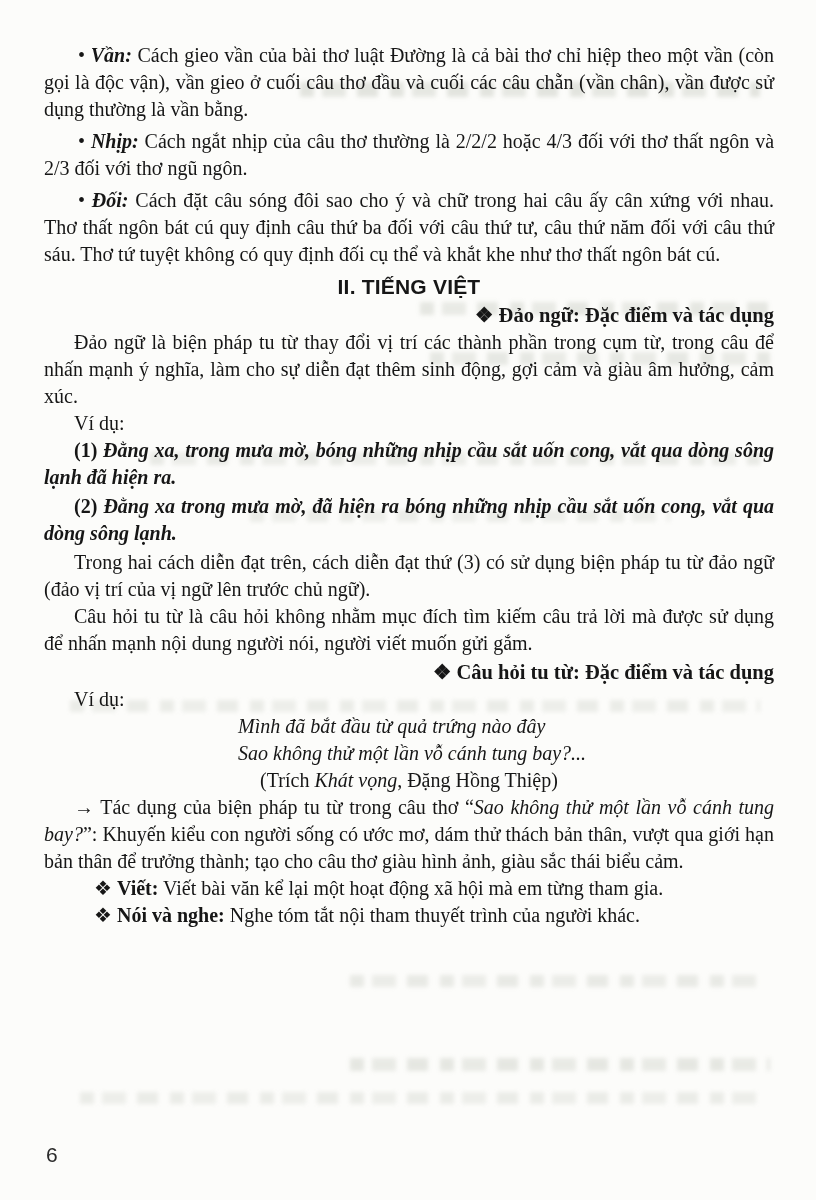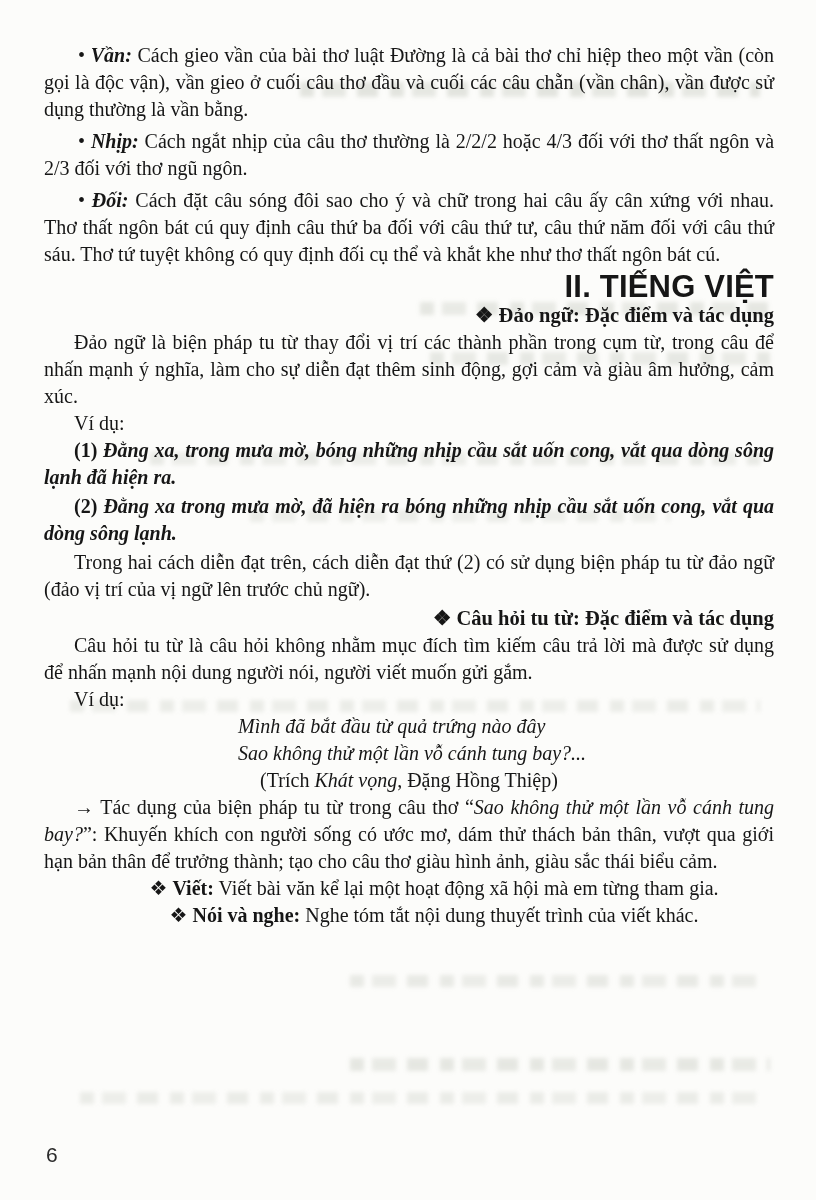--- a/index.html
+++ b/index.html
@@ -17,35 +17,35 @@
   .para,.line{
     font-size:20px;line-height:27px;margin:0;text-align:justify;
   }
   .bullet-para{text-indent:34px;margin-bottom:5px;}
   .indent{text-indent:30px;}
   .bi{font-weight:bold;font-style:italic;}
   .b{font-weight:bold;}
   .it{font-style:italic;}
   .h-main{
     font-family:"Liberation Sans","DejaVu Sans",sans-serif;
-    font-weight:700;font-size:31px;line-height:27px;
-    margin:2px 0 2px;text-align:right;letter-spacing:.2px;
+    font-weight:700;font-size:21px;line-height:27px;
+    margin:2px 0 2px;text-align:center;letter-spacing:.2px;
   }
   .h2m{margin:2px 0 2px;}
   .h3m{margin:4px 0 2px;}
   .sub{
     font-weight:700;font-size:20.5px;line-height:27px;
     text-indent:50px;text-align:right;margin:2px 0 0;
   }
   .ex{margin-bottom:2px;font-weight:bold;}
   .num{font-style:normal;}
   .poem{margin-left:194px;font-style:italic;}
   .poem .line{text-align:left;}
   .citation{text-align:center;}
-  .lv-item{text-indent:50px;text-align:center;}
+  .lv-item{text-indent:50px;text-align:left;}
   .page-num{
     position:absolute;left:46px;top:1143px;z-index:2;
     font-family:"Liberation Sans","DejaVu Sans",sans-serif;
     font-size:21px;color:#2a2a2a;
   }
   .ghost{
     position:absolute;z-index:1;opacity:.45;filter:blur(2px);
     background-image:repeating-linear-gradient(90deg,
       #c4c8be 0 14px, transparent 14px 22px,
       #cdd0c7 22px 46px, transparent 46px 57px,
@@ -87,44 +87,44 @@
   <p class="para indent">Đảo ngữ là biện pháp tu từ thay đổi vị trí các thành phần trong cụm từ, trong câu để nhấn mạnh ý nghĩa, làm cho sự diễn đạt thêm sinh động, gợi cảm và giàu âm hưởng, cảm xúc.</p>
 
   <p class="para indent">Ví dụ:</p>
 
   <p class="para indent ex"><span class="num">(1)</span>
     <span class="it">Đằng xa, trong mưa mờ, bóng những nhịp cầu sắt uốn cong, vắt qua dòng sông lạnh đã hiện ra.</span></p>
 
   <p class="para indent ex"><span class="num">(2)</span>
     <span class="it">Đằng xa trong mưa mờ, đã hiện ra bóng những nhịp cầu sắt uốn cong, vắt qua dòng sông lạnh.</span></p>
 
-  <p class="para indent">Trong hai cách diễn đạt trên, cách diễn đạt thứ (2) có sử dụng biện pháp tu từ đảo ngữ (đảo vị trí của vị ngữ lên trước chủ ngữ).</p>
+  <p class="para indent">Trong hai cách diễn đạt trên, cách diễn đạt thứ (3) có sử dụng biện pháp tu từ đảo ngữ (đảo vị trí của vị ngữ lên trước chủ ngữ).</p>
 
+
+  <p class="para indent">Câu hỏi tu từ là câu hỏi không nhằm mục đích tìm kiếm câu trả lời mà được sử dụng để nhấn mạnh nội dung người nói, người viết muốn gửi gắm.</p>
 
   <p class="para sub"><span>❖</span>
     <span>Câu hỏi tu từ: Đặc điểm và tác dụng</span></p>
-
-  <p class="para indent">Câu hỏi tu từ là câu hỏi không nhằm mục đích tìm kiếm câu trả lời mà được sử dụng để nhấn mạnh nội dung người nói, người viết muốn gửi gắm.</p>
 
   <p class="para indent">Ví dụ:</p>
 
   <div class="poem">
     <div class="line">Mình đã bắt đầu từ quả trứng nào đây</div>
     <div class="line">Sao không thử một lần vỗ cánh tung bay?...</div>
   </div>
 
   <p class="para citation"><span>(Trích </span><span class="it">Khát vọng</span><span>, Đặng Hồng Thiệp)</span></p>
 
   <p class="para indent"><span>→</span>
-    <span>Tác dụng của biện pháp tu từ trong câu thơ “</span><span class="it">Sao không thử một lần vỗ cánh tung bay?</span><span>”: Khuyến khích con người sống có ước mơ, dám thử thách bản thân, vượt qua giới hạn bản thân để trưởng thành; tạo cho câu thơ giàu hình ảnh, giàu sắc thái biểu cảm.</span></p>
+    <span>Tác dụng của biện pháp tu từ trong câu thơ “</span><span class="it">Sao không thử một lần vỗ cánh tung bay?</span><span>”: Khuyến kiểu con người sống có ước mơ, dám thử thách bản thân, vượt qua giới hạn bản thân để trưởng thành; tạo cho câu thơ giàu hình ảnh, giàu sắc thái biểu cảm.</span></p>
 
 
   <p class="para lv-item"><span>❖</span>
     <span class="b">Viết:</span>
     <span>Viết bài văn kể lại một hoạt động xã hội mà em từng tham gia.</span></p>
 
   <p class="para lv-item"><span>❖</span>
     <span class="b">Nói và nghe:</span>
-    <span>Nghe tóm tắt nội dung thuyết trình của viết khác.</span></p>
+    <span>Nghe tóm tắt nội tham thuyết trình của người khác.</span></p>
 
 </div>
 
 <div class="page-num">6</div>
 
 </body></html>

